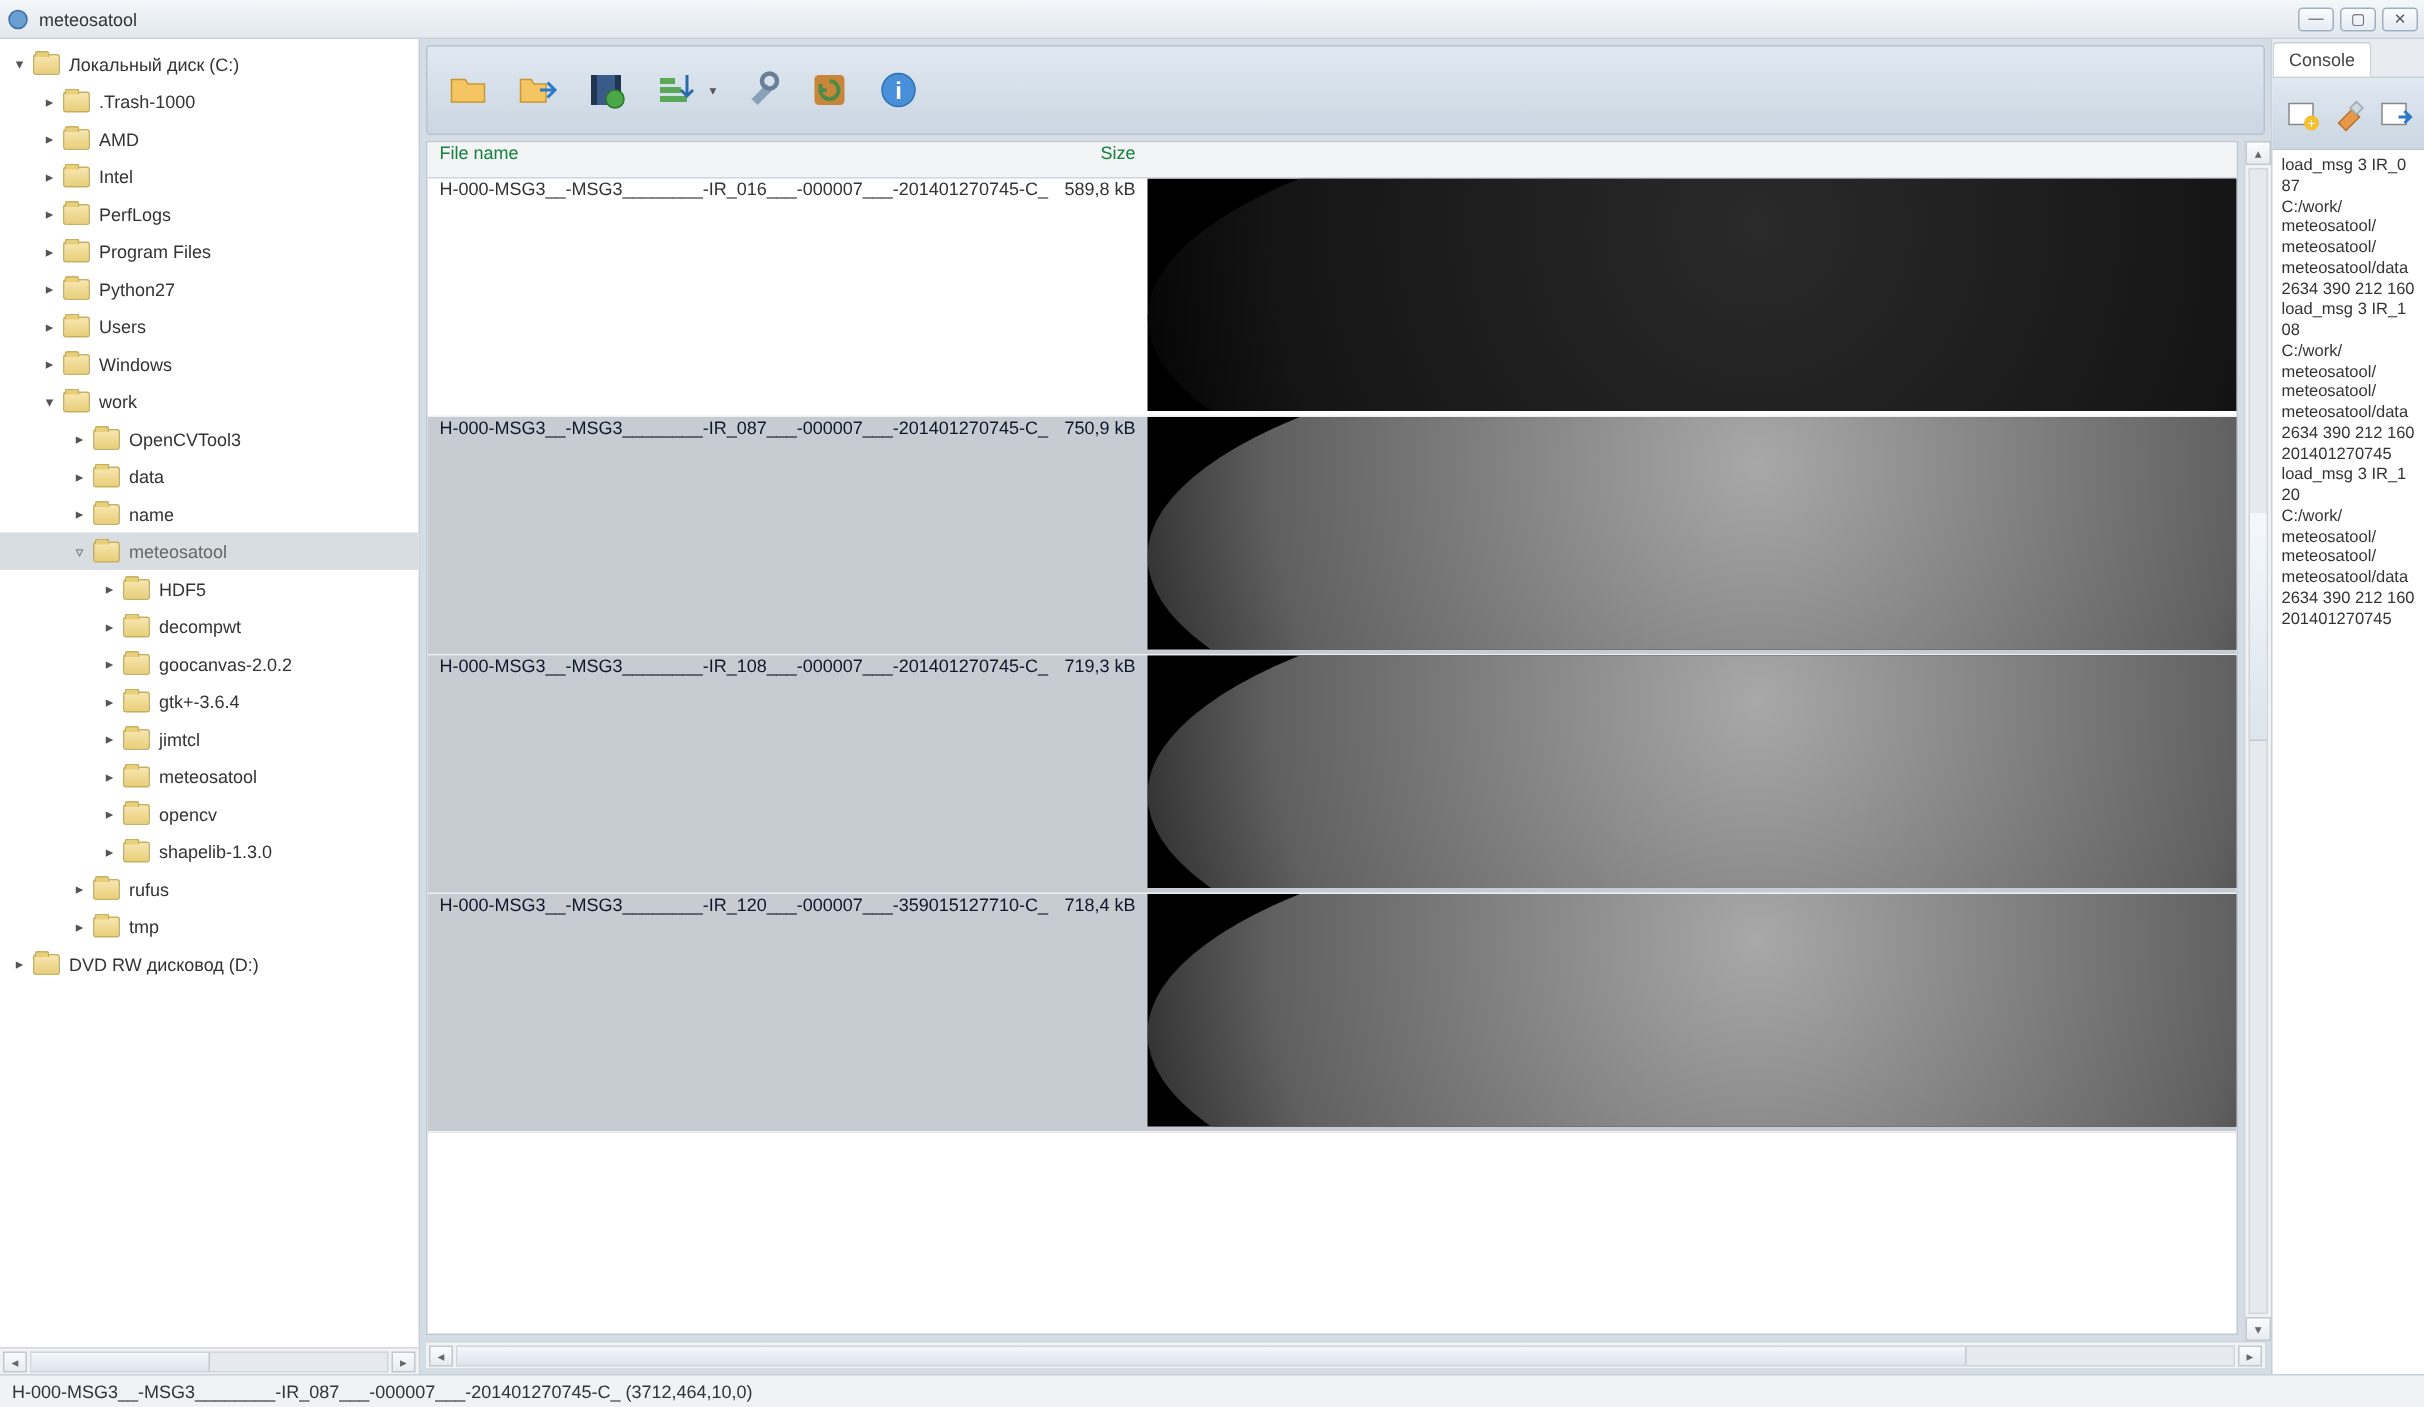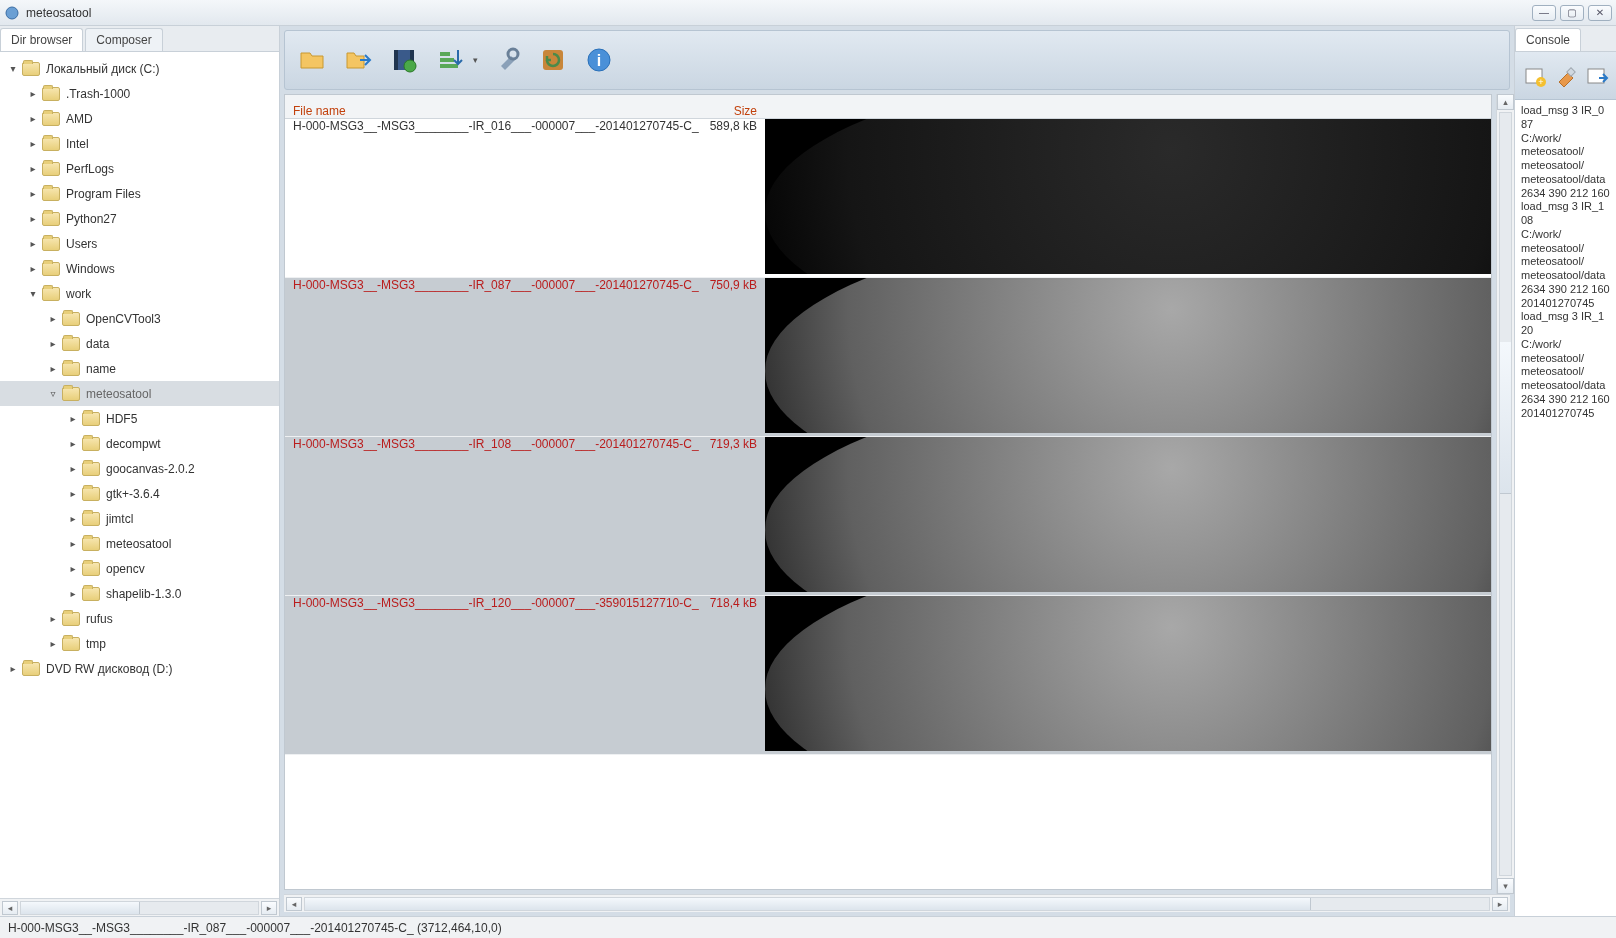--- a/index.html
+++ b/index.html
@@ -158,22 +158,22 @@
   background: #fff;
   margin: 0 4px 4px 4px;
   border: 1px solid #c0c8d0;
   min-height: 0;
 }
 .col-header {
   height: 24px;
   background: #f2f4f6;
   border-bottom: 1px solid #d0d6dc;
   display: flex;
-  align-items: flex-end;
-  color: #c2410c;
+  align-items: flex-start;
+  color: #15803d;
   font-size: 12px;
 }
 .col-header .col-name { padding-left: 8px; flex: 0 0 420px; }
 .col-header .col-size { flex: 0 0 60px; text-align: right; padding-right:8px;}
 .col-header .col-prev { flex: 1; padding-left: 8px; }
 
 .file-list {
   flex: 1;
   overflow-y: auto;
   overflow-x: hidden;
@@ -181,21 +181,21 @@
 }
 .file-row {
   height: 159px;
   display: flex;
   border-bottom: 1px solid #eef0f2;
 }
 .file-row .fn { flex: 0 0 420px; padding-left: 8px; font-size: 12px; color:#333; white-space:nowrap; overflow:hidden;}
 .file-row .fs { flex: 0 0 60px; text-align:right; padding-right:8px; font-size:12px; color:#333;}
 .file-row .pv { flex: 1; height: 155px; background:#000; position:relative; overflow:hidden;}
 .file-row.selected { background: #c6ccd2; }
-.file-row.selected .fn, .file-row.selected .fs { color: #b91c1c; }
+.file-row.selected .fn, .file-row.selected .fs { color: #0f172a; }
 
 
 .earth {
   position:absolute; right:-40%; bottom:-60%;
   width: 140%; height: 200%;
   border-radius: 50%;
   background: radial-gradient(circle at 40% 30%, #a8a8a8, #606060 50%, #202020 70%);
 }
 .earth.dark { background: radial-gradient(circle at 40% 30%, #2a2a2a, #151515 50%, #000 70%); }
 
@@ -266,24 +266,20 @@
   <div class="win-btns">
     <div class="win-btn">—</div>
     <div class="win-btn">▢</div>
     <div class="win-btn">✕</div>
   </div>
 </div>
 
 <div class="main">
 
   <div class="left-panel">
-    <div class="tabs-row">
-      <div class="tab active">Dir browser</div>
-      <div class="tab">Composer</div>
-    </div>
     <div class="tree" id="tree">
         <div class="tree-row" style="padding-left: 6px;">
           <span class="expander">▾</span>
           <span class="folder-icon"></span>
           <span class="tree-label">Локальный диск (C:)</span>
         </div>
         <div class="tree-row" style="padding-left: 26px;">
           <span class="expander">▸</span>
           <span class="folder-icon"></span>
           <span class="tree-label">.Trash-1000</span>

